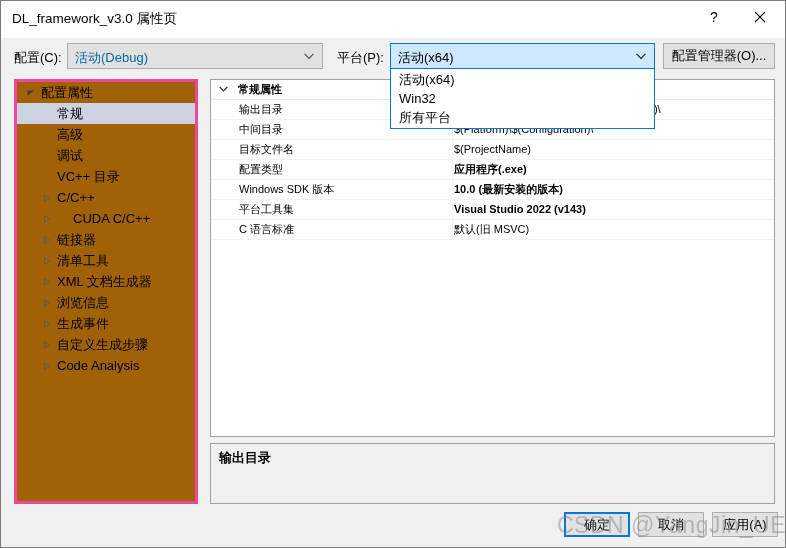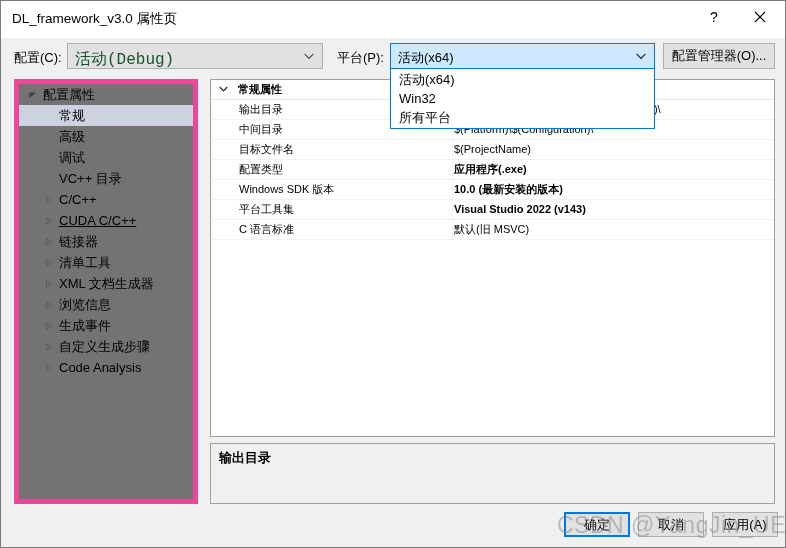--- a/index.html
+++ b/index.html
@@ -70,24 +70,23 @@
     position: absolute;
     left: 66px; top: 42px;
     width: 256px; height: 26px;
     box-sizing: border-box;
     background: #e1e1e1;
     border: 1px solid #adadad;
   }
   #config-combo .combo-text {
     position: absolute;
     left: 7px; top: 5px;
-    font-size: 16px;
-    color: #14532d;
-    white-space: nowrap;
-    font-family: Liberation Mono, monospace;
+    font-size: 13px;
+    color: #0369a1;
+    white-space: nowrap;
   }
   .combo-arrow {
     position: absolute;
     right: 8px; top: 9px;
     width: 10px; height: 7px;
   }
 
   #platform-label {
     position: absolute;
     left: 336px; top: 48px;
@@ -153,22 +152,22 @@
     background: #0078d7;
     color: #ffffff;
   }
 
   
   #tree-panel {
     position: absolute;
     left: 13px; top: 78px;
     width: 184px; height: 425px;
     box-sizing: border-box;
-    background: #737373;
-    border: 5px solid #ec4899;
+    background: #a16207;
+    border: 3px solid #ec4899;
     overflow: hidden;
   }
   .tree-row {
     position: relative;
     height: 21px;
     line-height: 21px;
     font-size: 13px;
     color: #000;
     white-space: nowrap;
     cursor: default;
@@ -379,21 +378,21 @@
             </svg>
           </span>
           <span class="tlabel" style="margin-left: 40px;">C/C++</span>
         </div>
         <div class="tree-row">
           <span class="tw" style="left: 22px;">
             <svg width="8" height="8" viewBox="0 0 8 8">
               <path d="M1.5 0.8 L6.2 4 L1.5 7.2 Z" fill="none" stroke="#5a5a5a" stroke-width="0.9"></path>
             </svg>
           </span>
-          <span class="tlabel" style="margin-left: 40px; text-decoration: underline;">CUDA C/C++</span>
+          <span class="tlabel" style="margin-left: 56px;">CUDA C/C++</span>
         </div>
         <div class="tree-row">
           <span class="tw" style="left: 22px;">
             <svg width="8" height="8" viewBox="0 0 8 8">
               <path d="M1.5 0.8 L6.2 4 L1.5 7.2 Z" fill="none" stroke="#5a5a5a" stroke-width="0.9"></path>
             </svg>
           </span>
           <span class="tlabel" style="margin-left: 40px;">链接器</span>
         </div>
         <div class="tree-row">

